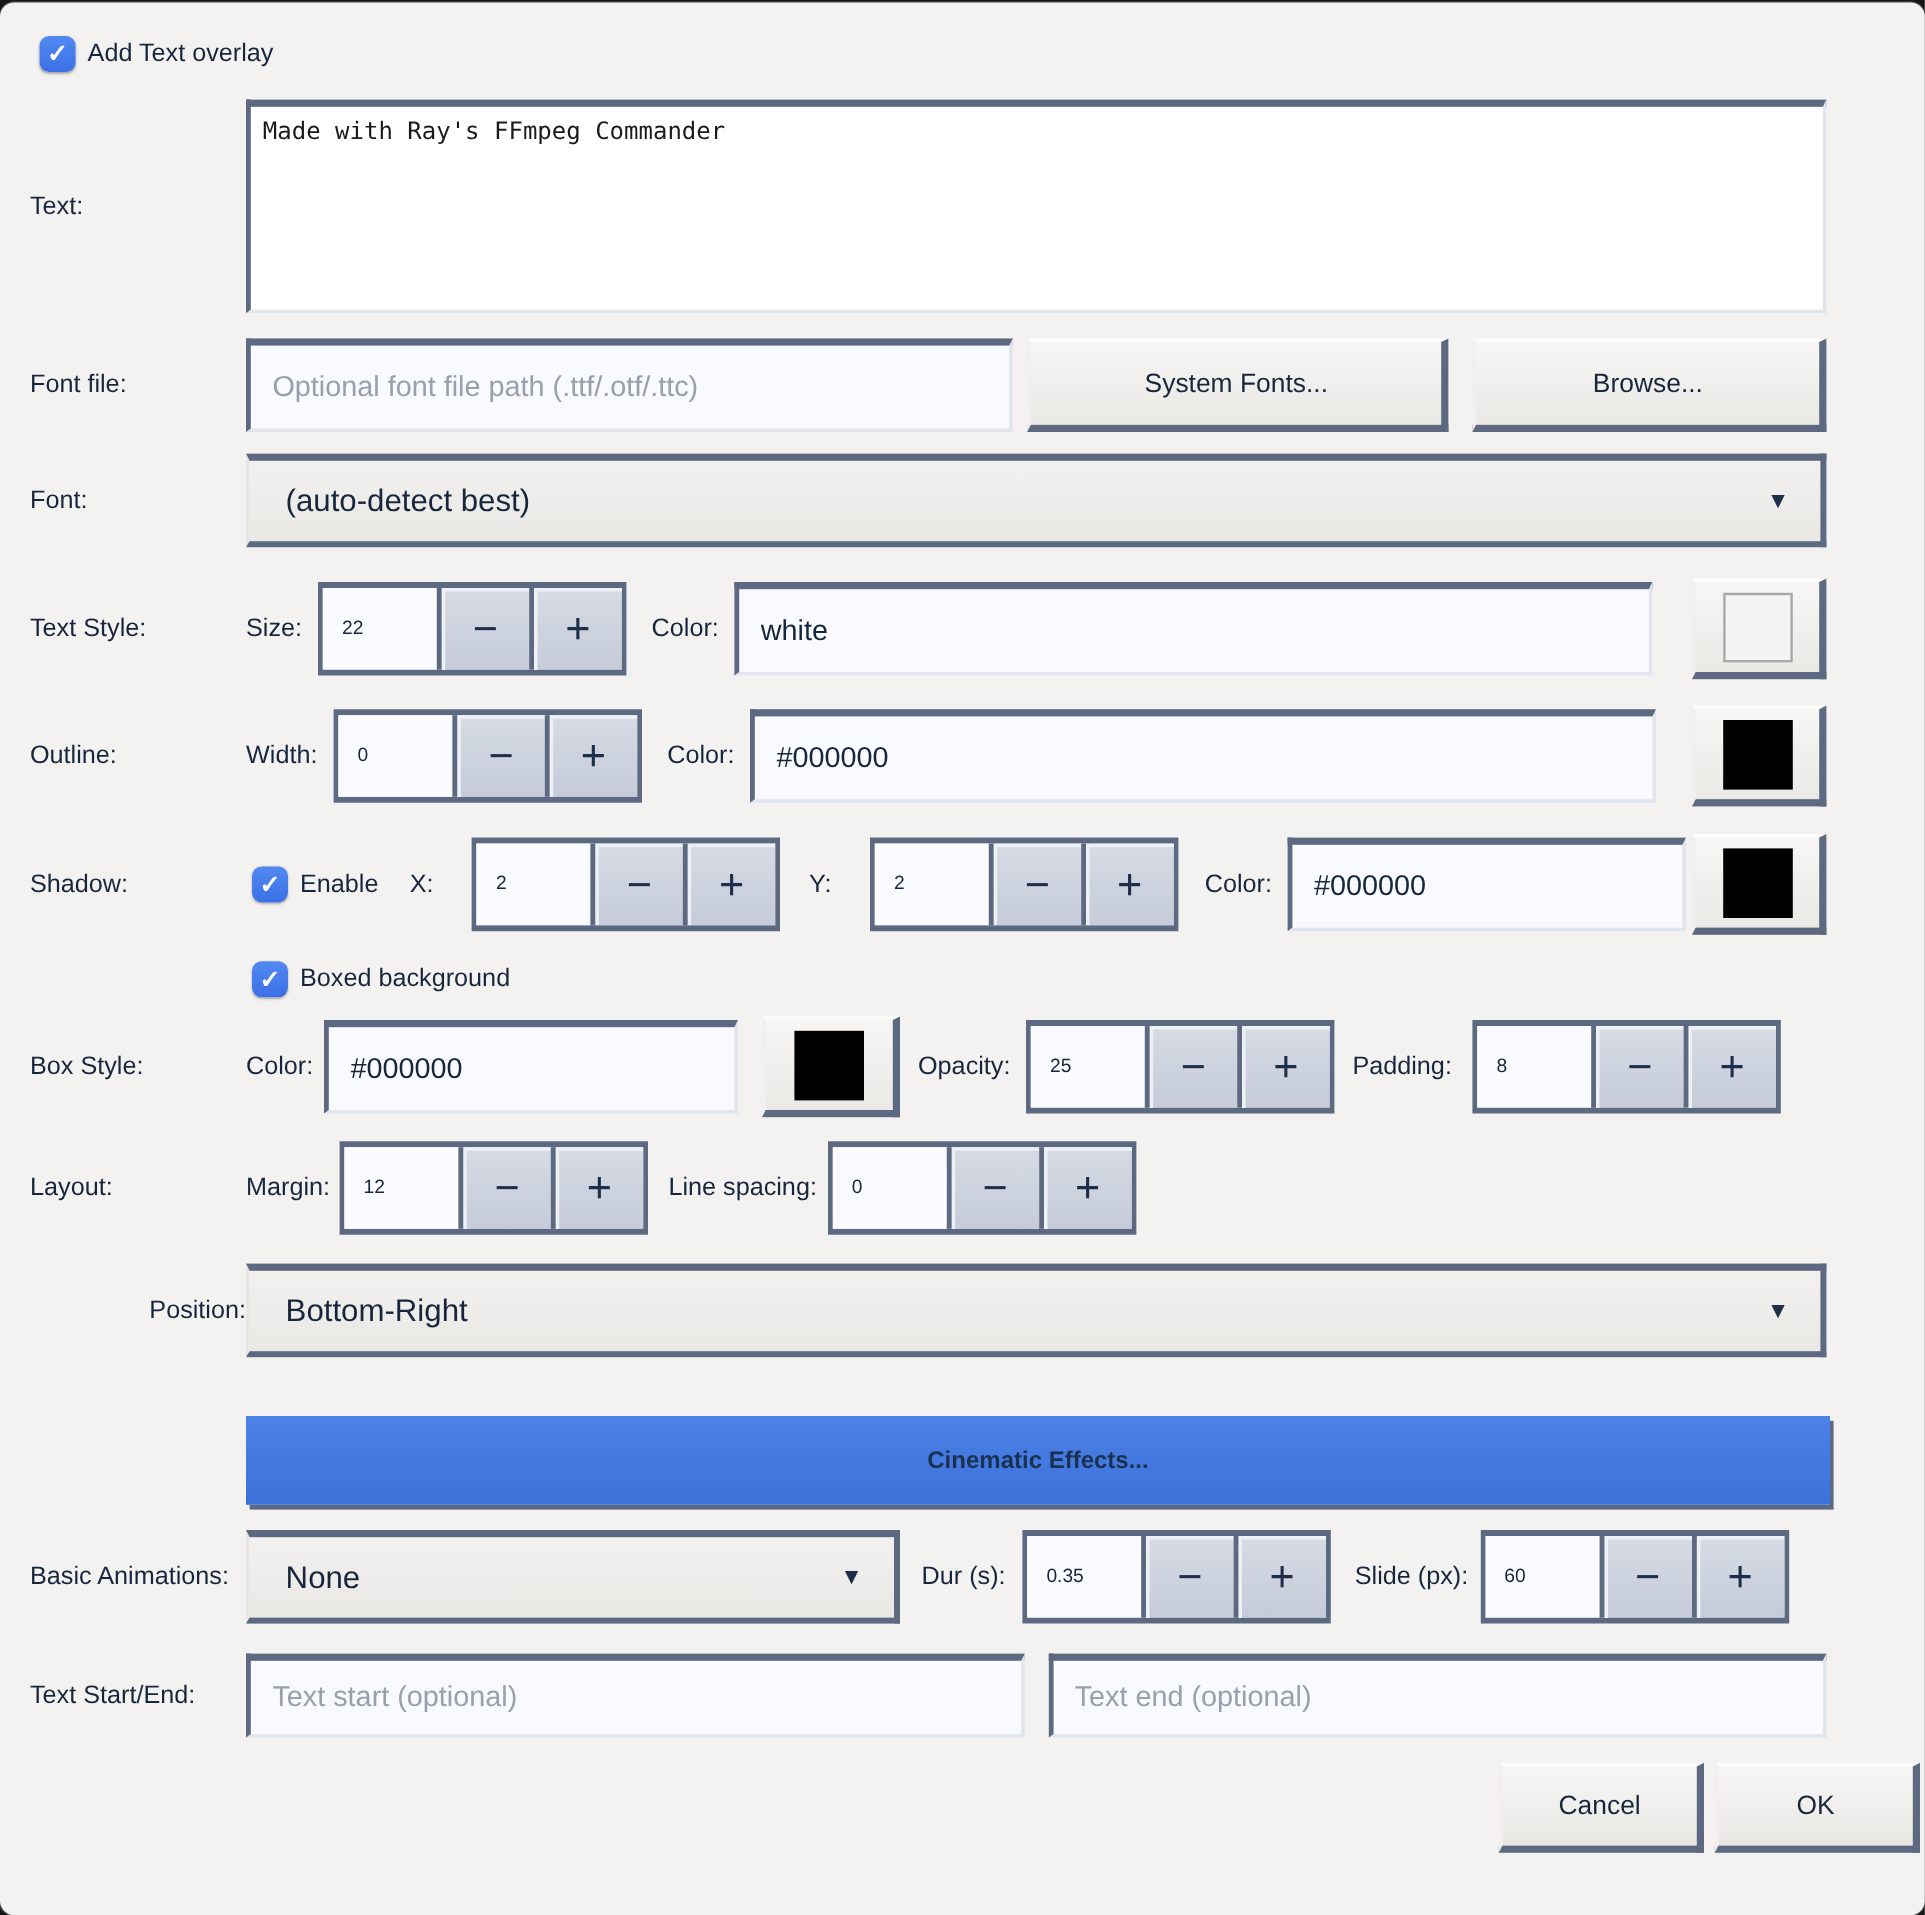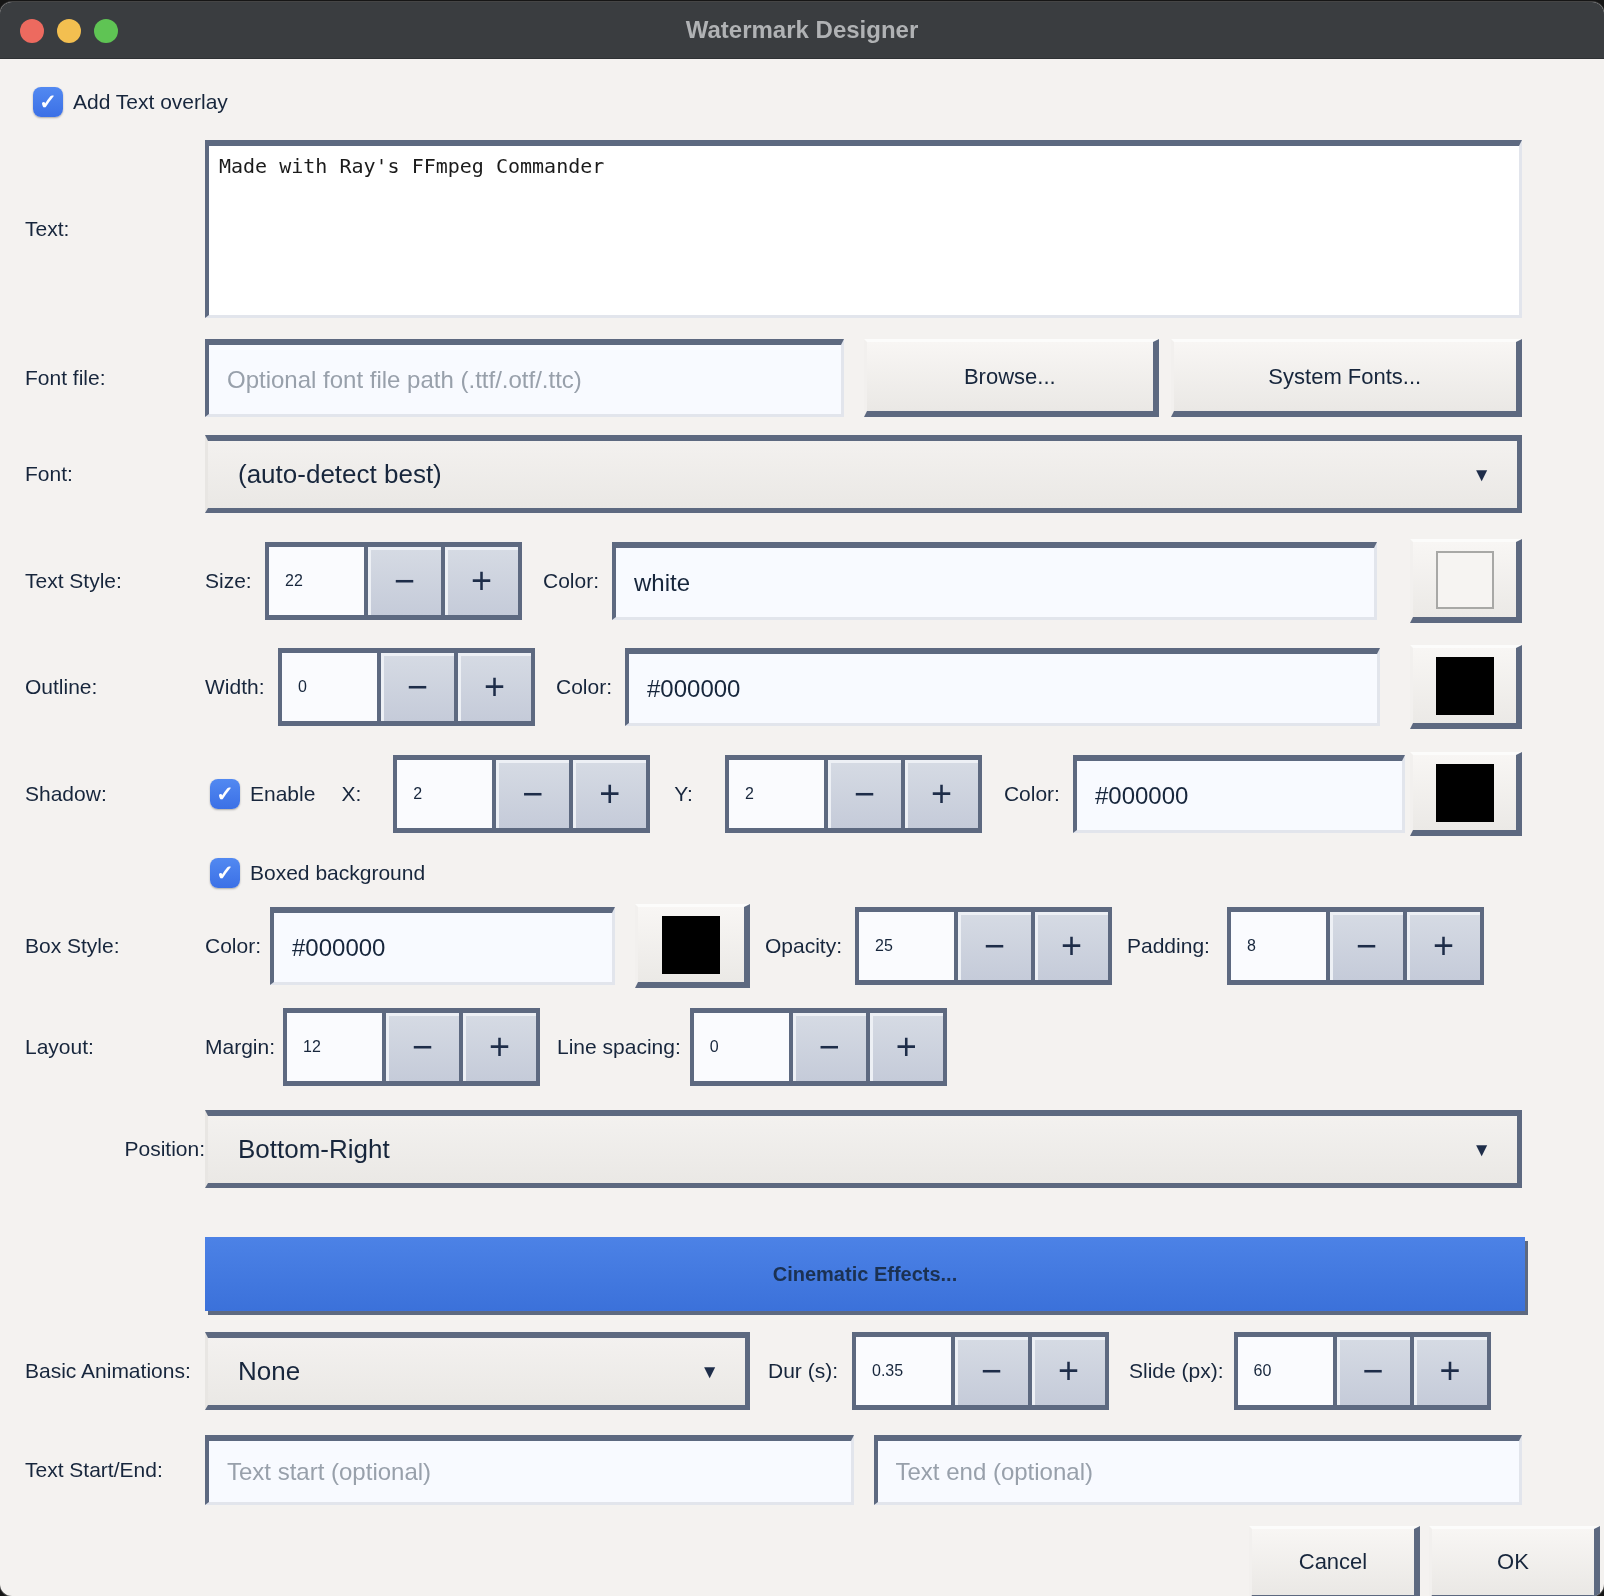--- a/index.html
+++ b/index.html
@@ -159,48 +159,40 @@
   .lbl-slide { margin-left:20px; margin-right:10px; }
   .w-timing { width:650px; }
   .gap20 { margin-left:20px; }
   .spin-sm .spin-value { width:95px; }
 </style>
 </head>
 <body>
 
 <div class="window">
 
-  <div class="titlebar">
-    <div class="traffic">
-      <div class="light red"></div>
-      <div class="light yellow"></div>
-      <div class="light green"></div>
-    </div>
-    <div class="title">Watermark Designer</div>
-  </div>
 
   <div class="content">
 
     <div class="row r-overlay">
       <div class="checkbox cb-gap" style="margin-left:8px;">
         <span>✓</span>
       </div>
       <span class="sublabel">Add Text overlay</span>
     </div>
 
     <div class="row r-text">
       <span class="flabel">Text:</span>
       <textarea class="textarea" spellcheck="false" style="">Made with Ray's FFmpeg Commander</textarea>
     </div>
 
     <div class="row r-fontfile">
       <span class="flabel">Font file:</span>
       <input class="input sunken w-fontfile-input" placeholder="Optional font file path (.ttf/.otf/.ttc)" style="">
+      <button class="raised btn-system">System Fonts...</button>
       <button class="raised btn-browse">Browse...</button>
-      <button class="raised btn-system">System Fonts...</button>
     </div>
 
     <div class="row r-font">
       <span class="flabel">Font:</span>
       <div class="dropdown w-full">
         <span class="value">(auto-detect best)</span>
         <span class="arrow">▼</span>
       </div>
     </div>
 

